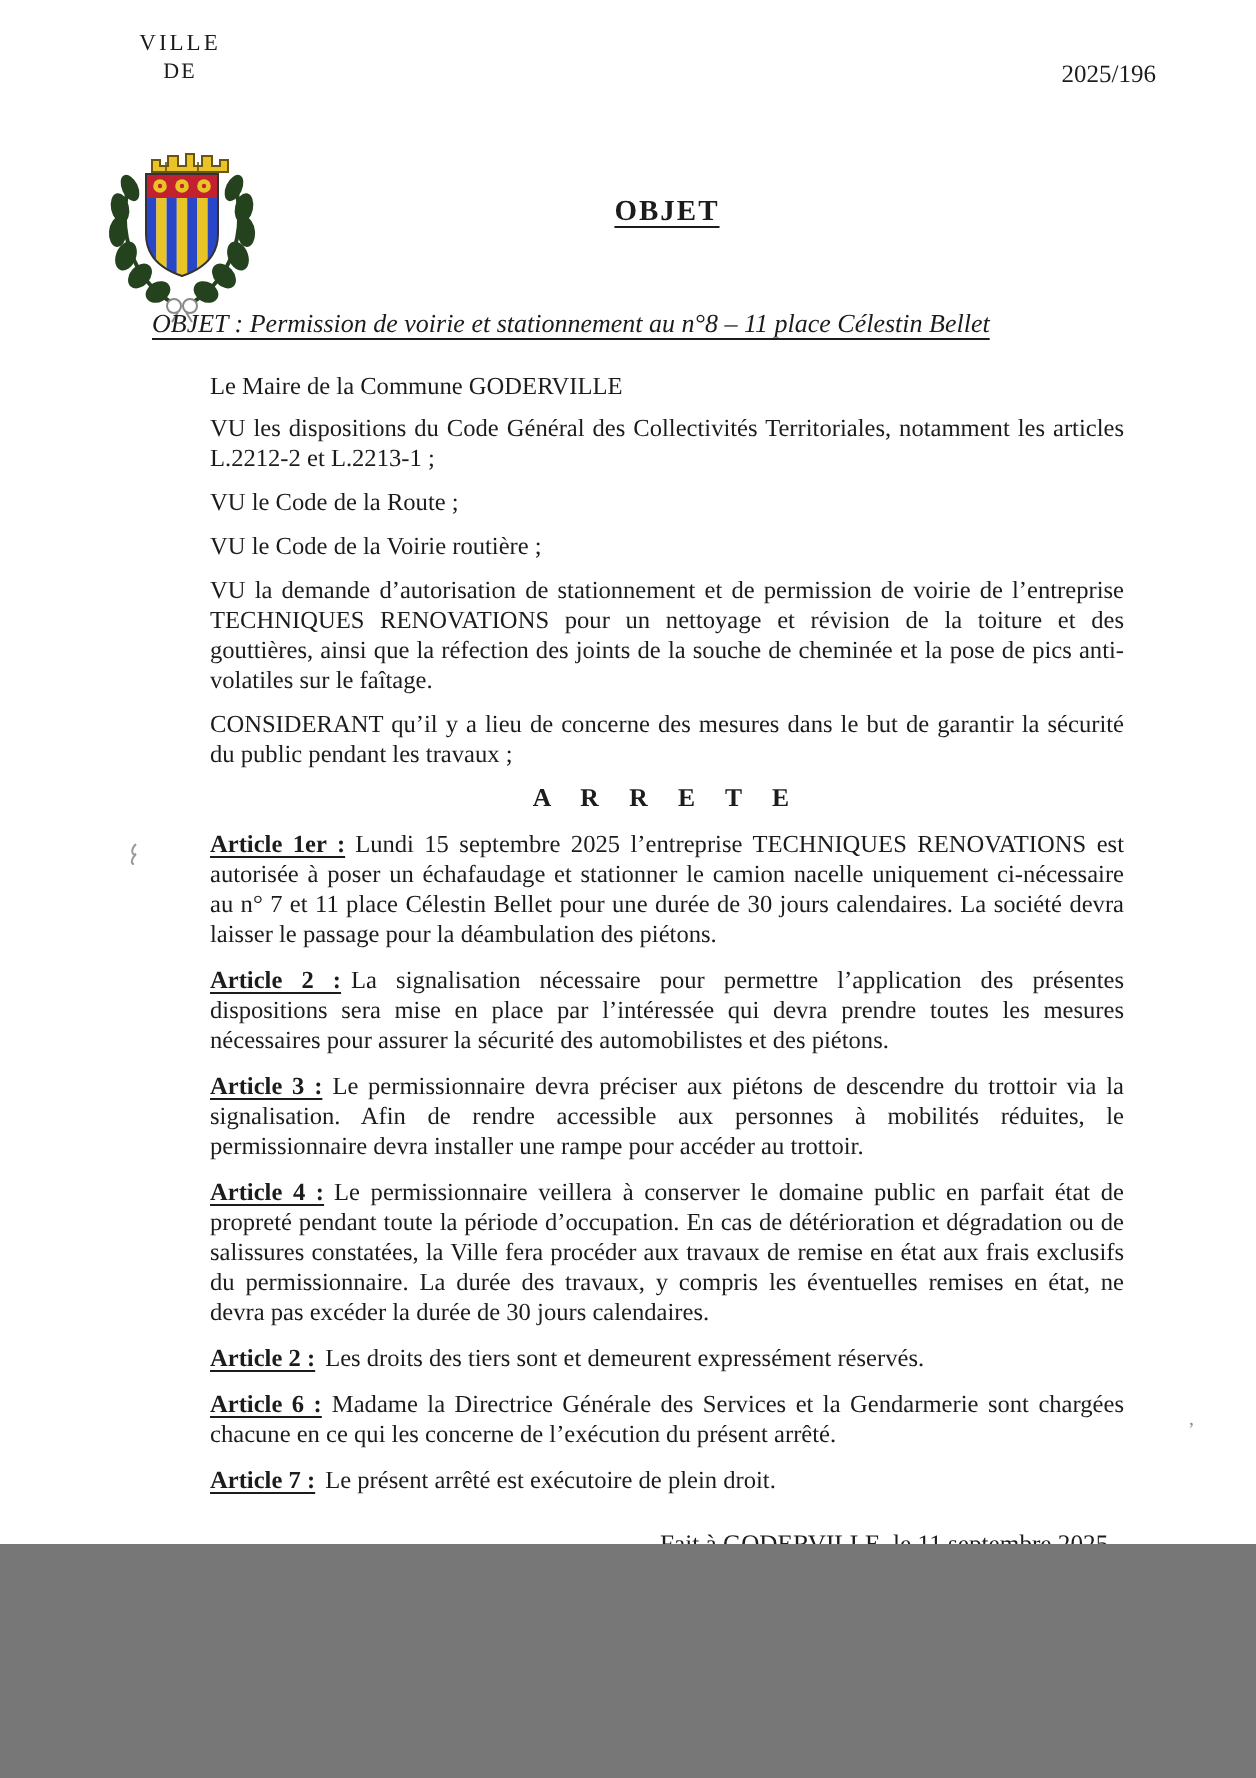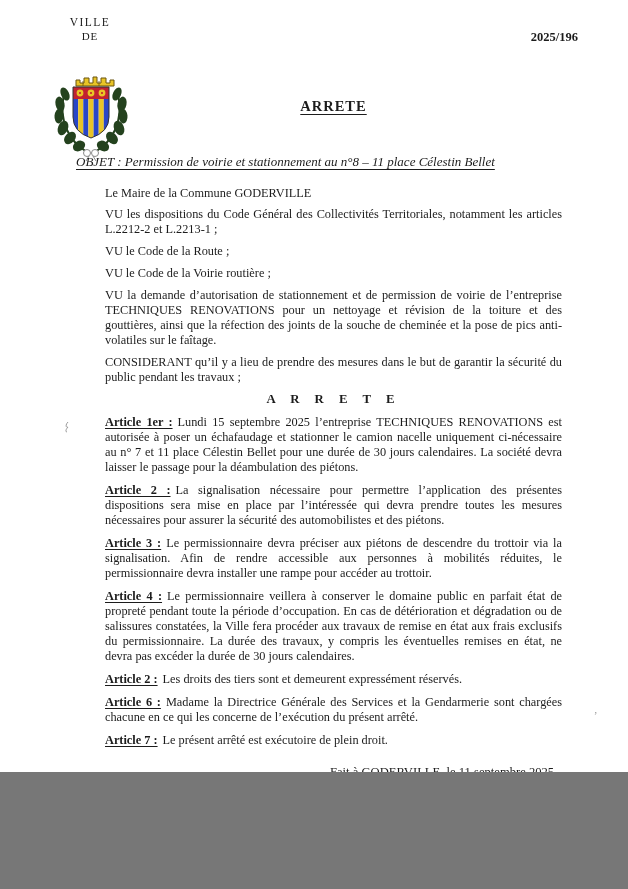--- a/index.html
+++ b/index.html
@@ -11,21 +11,21 @@
     color:#1c1c1c;
     overflow:hidden;
     margin:0 auto;
   }
   
   .city-block{position:absolute;left:20px;top:16px;width:140px;text-align:center;}
   .city-l1{font-size:11.5px;letter-spacing:1.5px;}
   .city-l2{font-size:11px;letter-spacing:1px;margin-top:2px;}
   .city-l3{font-size:16.5px;font-weight:bold;letter-spacing:1.5px;margin-top:1px;}
   .crest{position:absolute;left:50px;top:70px;}
-  .doc-number{position:absolute;right:50px;top:30px;font-weight:bold;font-size:12.5px;}
+  .doc-number{position:absolute;right:50px;top:30px;font-weight:normal;font-size:12.5px;}
   .main-title{position:absolute;left:105px;top:98px;width:457px;text-align:center;
     font-weight:bold;font-size:14.5px;letter-spacing:1px;}
   .main-title span{text-decoration:underline;text-underline-offset:3px;}
   .subject{position:absolute;left:76px;top:154px;font-style:italic;font-size:13px;}
   .subject span{text-decoration:underline;text-underline-offset:3px;}
   
   .body-col{position:absolute;left:105px;top:186px;width:457px;
     font-size:12.3px;line-height:15px;text-align:justify;}
   .body-col p{margin:0 0 7px 0;}
   .intro{margin-bottom:6px !important;}
@@ -104,34 +104,34 @@
     <g fill="#ffffff" stroke="#8a8a8a" stroke-width="1">
       <circle cx="37" cy="83" r="3.5"></circle>
       <circle cx="45" cy="83" r="3.5"></circle>
       <path d="M39,86 l-3,5 M43,86 l3,5" fill="none"></path>
     </g>
   </svg>
 
   <div class="doc-number">2025/196</div>
 
   <div class="main-title">
-    <span>ARRETE</span>
+    <span>OBJET</span>
   </div>
 
   <div class="subject">
     <span>OBJET : Permission de voirie et stationnement au n°8  – 11 place Célestin Bellet</span>
   </div>
 
   <div class="body-col">
     <p class="intro">Le Maire de la Commune GODERVILLE</p>
     <p>VU les dispositions du Code Général des Collectivités Territoriales, notamment les articles L.2212-2 et L.2213-1 ;</p>
     <p>VU le Code de la Route ;</p>
     <p>VU le Code de la Voirie routière ;</p>
     <p>VU la demande d’autorisation de stationnement et de permission de voirie de l’entreprise TECHNIQUES RENOVATIONS pour un nettoyage et révision de la toiture et des gouttières, ainsi que la réfection des joints de la souche de cheminée et la pose de pics anti-volatiles sur le faîtage.</p>
-    <p>CONSIDERANT qu’il y a lieu de prendre des mesures dans le but de garantir la sécurité du public pendant les travaux ;</p>
+    <p>CONSIDERANT qu’il y a lieu de concerne des mesures dans le but de garantir la sécurité du public pendant les travaux ;</p>
     <p class="arrete-mid">A R R E T E</p>
 
     <p class="article"><span class="article-label">Article 1er :</span><span>Lundi 15 septembre 2025 l’entreprise TECHNIQUES RENOVATIONS est autorisée à poser un échafaudage et stationner le camion nacelle uniquement ci-nécessaire au n° 7 et 11 place Célestin Bellet pour une durée de 30 jours calendaires. La société devra laisser le passage pour la déambulation des piétons.</span></p>
     <p class="article"><span class="article-label">Article 2 :</span><span>La signalisation nécessaire pour permettre l’application des présentes dispositions sera mise en place par l’intéressée qui devra prendre toutes les mesures nécessaires pour assurer la sécurité des automobilistes et des piétons.</span></p>
     <p class="article"><span class="article-label">Article 3 :</span><span>Le permissionnaire devra préciser aux piétons de descendre du trottoir via la signalisation. Afin de rendre accessible aux personnes à mobilités réduites, le permissionnaire devra installer une rampe pour accéder au trottoir.</span></p>
     <p class="article"><span class="article-label">Article 4 :</span><span>Le permissionnaire veillera à conserver le domaine public en parfait état de propreté pendant toute la période d’occupation. En cas de détérioration et dégradation ou de salissures constatées, la Ville fera procéder aux travaux de remise en état aux frais exclusifs du permissionnaire. La durée des travaux, y compris les éventuelles remises en état, ne devra pas excéder la durée de 30 jours calendaires.</span></p>
     <p class="article"><span class="article-label">Article 2 :</span><span>Les droits des tiers sont et demeurent expressément réservés.</span></p>
     <p class="article"><span class="article-label">Article 6 :</span><span>Madame la Directrice Générale des Services et la Gendarmerie sont chargées chacune en ce qui les concerne de l’exécution du présent arrêté.</span></p>
     <p class="article"><span class="article-label">Article 7 :</span><span>Le présent arrêté est exécutoire de plein droit.</span></p>
   </div>

